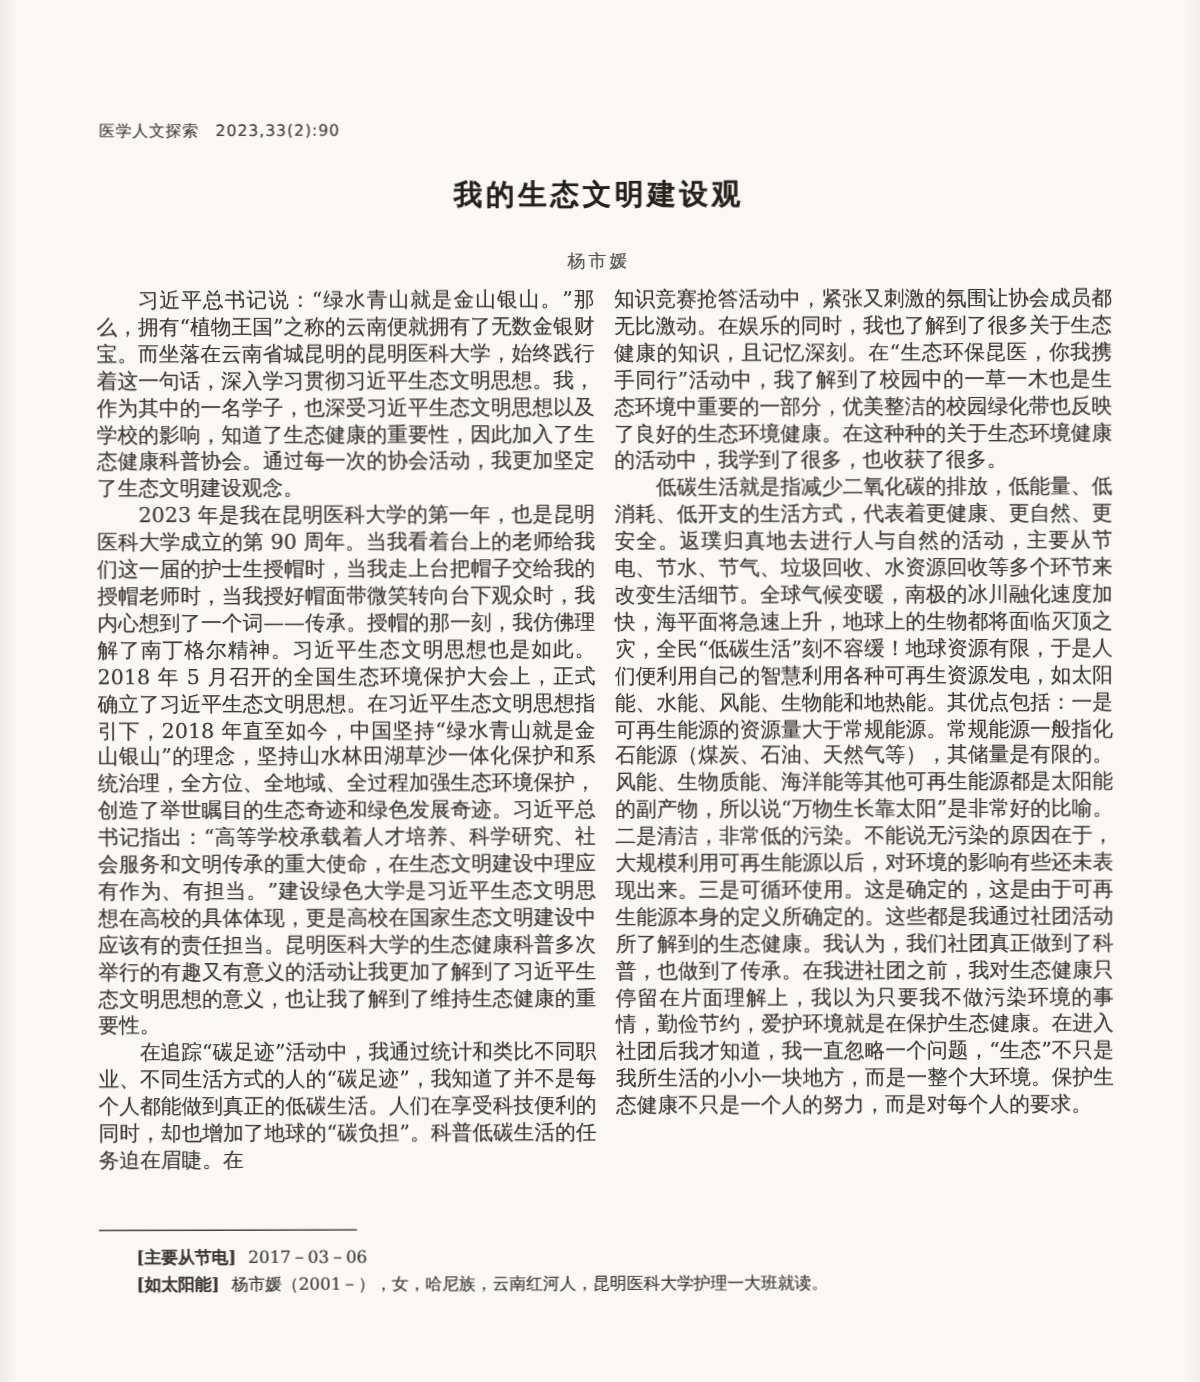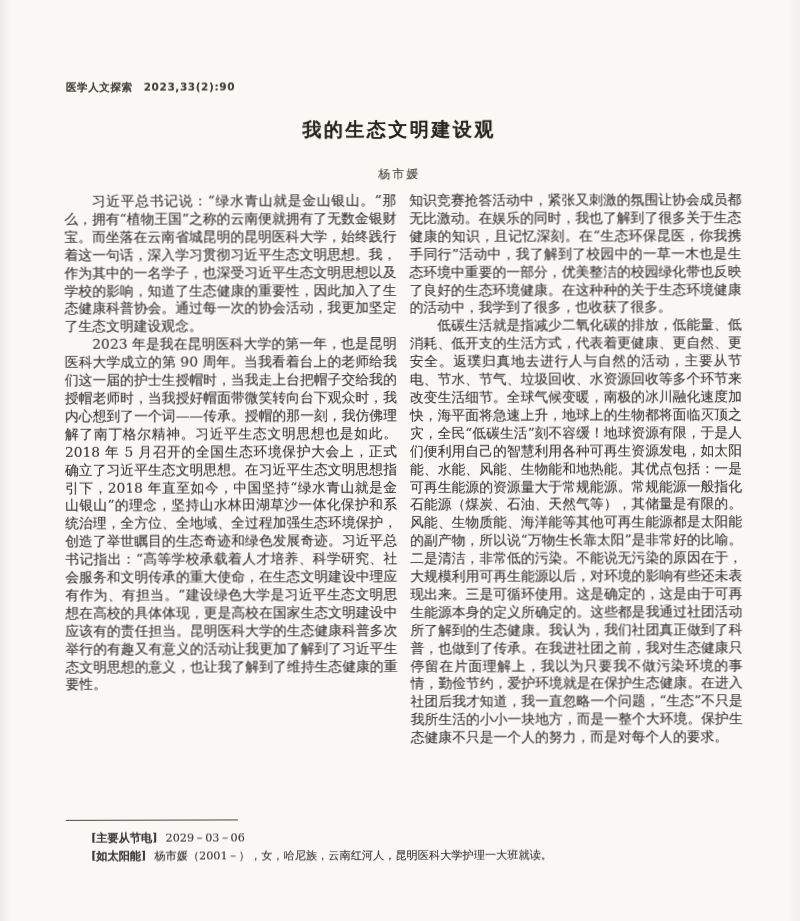--- a/index.html
+++ b/index.html
@@ -22,21 +22,21 @@
     color: #3a3734;
     transform: rotate(-0.15deg);
     filter: blur(0.25px);
     text-shadow: 0 0 0.6px rgba(80, 72, 64, 0.45);
   }
   .journal-header {
     position: absolute;
     left: 67px;
     top: 80px;
     font-family: "DejaVu Sans", "Liberation Sans", sans-serif;
-    font-weight: bold;
+    font-weight: normal;
     font-size: 10.5px;
     letter-spacing: 0.6px;
     color: #45413c;
   }
   .title {
     position: absolute;
     left: 0;
     right: 0;
     top: 117px;
     margin: 0;
@@ -109,31 +109,32 @@
   <div class="journal-header">医学人文探索　2023,33(2):90</div>
 
   <h1 class="title">我的生态文明建设观</h1>
 
   <div class="author">杨市媛</div>
 
   <div class="columns">
     <div class="col">
       <p class="para indent">习近平总书记说：“绿水青山就是金山银山。”那么，拥有“植物王国”之称的云南便就拥有了无数金银财宝。而坐落在云南省城昆明的昆明医科大学，始终践行着这一句话，深入学习贯彻习近平生态文明思想。我，作为其中的一名学子，也深受习近平生态文明思想以及学校的影响，知道了生态健康的重要性，因此加入了生态健康科普协会。通过每一次的协会活动，我更加坚定了生态文明建设观念。</p>
       <p class="para indent">2023 年是我在昆明医科大学的第一年，也是昆明医科大学成立的第 90 周年。当我看着台上的老师给我们这一届的护士生授帽时，当我走上台把帽子交给我的授帽老师时，当我授好帽面带微笑转向台下观众时，我内心想到了一个词——传承。授帽的那一刻，我仿佛理解了南丁格尔精神。习近平生态文明思想也是如此。2018 年 5 月召开的全国生态环境保护大会上，正式确立了习近平生态文明思想。在习近平生态文明思想指引下，2018 年直至如今，中国坚持“绿水青山就是金山银山”的理念，坚持山水林田湖草沙一体化保护和系统治理，全方位、全地域、全过程加强生态环境保护，创造了举世瞩目的生态奇迹和绿色发展奇迹。习近平总书记指出：“高等学校承载着人才培养、科学研究、社会服务和文明传承的重大使命，在生态文明建设中理应有作为、有担当。”建设绿色大学是习近平生态文明思想在高校的具体体现，更是高校在国家生态文明建设中应该有的责任担当。昆明医科大学的生态健康科普多次举行的有趣又有意义的活动让我更加了解到了习近平生态文明思想的意义，也让我了解到了维持生态健康的重要性。</p>
+      <p class="para indent">在追踪“碳足迹”活动中，我通过统计和类比不同职业、不同生活方式的人的“碳足迹”，我知道了并不是每个人都能做到真正的低碳生活。人们在享受科技便利的同时，却也增加了地球的“碳负担”。科普低碳生活的任务迫在眉睫。在</p>
     </div>
     <div class="col">
       <p class="para">知识竞赛抢答活动中，紧张又刺激的氛围让协会成员都无比激动。在娱乐的同时，我也了解到了很多关于生态健康的知识，且记忆深刻。在“生态环保昆医，你我携手同行”活动中，我了解到了校园中的一草一木也是生态环境中重要的一部分，优美整洁的校园绿化带也反映了良好的生态环境健康。在这种种的关于生态环境健康的活动中，我学到了很多，也收获了很多。</p>
       <p class="para indent">低碳生活就是指减少二氧化碳的排放，低能量、低消耗、低开支的生活方式，代表着更健康、更自然、更安全。返璞归真地去进行人与自然的活动，主要从节电、节水、节气、垃圾回收、水资源回收等多个环节来改变生活细节。全球气候变暖，南极的冰川融化速度加快，海平面将急速上升，地球上的生物都将面临灭顶之灾，全民“低碳生活”刻不容缓！地球资源有限，于是人们便利用自己的智慧利用各种可再生资源发电，如太阳能、水能、风能、生物能和地热能。其优点包括：一是可再生能源的资源量大于常规能源。常规能源一般指化石能源（煤炭、石油、天然气等），其储量是有限的。风能、生物质能、海洋能等其他可再生能源都是太阳能的副产物，所以说“万物生长靠太阳”是非常好的比喻。二是清洁，非常低的污染。不能说无污染的原因在于，大规模利用可再生能源以后，对环境的影响有些还未表现出来。三是可循环使用。这是确定的，这是由于可再生能源本身的定义所确定的。这些都是我通过社团活动所了解到的生态健康。我认为，我们社团真正做到了科普，也做到了传承。在我进社团之前，我对生态健康只停留在片面理解上，我以为只要我不做污染环境的事情，勤俭节约，爱护环境就是在保护生态健康。在进入社团后我才知道，我一直忽略一个问题，“生态”不只是我所生活的小小一块地方，而是一整个大环境。保护生态健康不只是一个人的努力，而是对每个人的要求。</p>
     </div>
   </div>
 
   <div class="footnote-rule"></div>
 
   <div class="footnotes">
     <div class="fn-row">
-      <span class="fn-label">[主要从节电]</span><span>2029－03－06</span>
+      <span class="fn-label">[主要从节电]</span><span>2017－03－06</span>
     </div>
     <div class="fn-row">
       <span class="fn-label">[如太阳能]</span><span>杨市媛（2001－），女，哈尼族，云南红河人，昆明医科大学护理一大班就读。</span>
     </div>
   </div>
 
 </div>
 
 </body></html>

